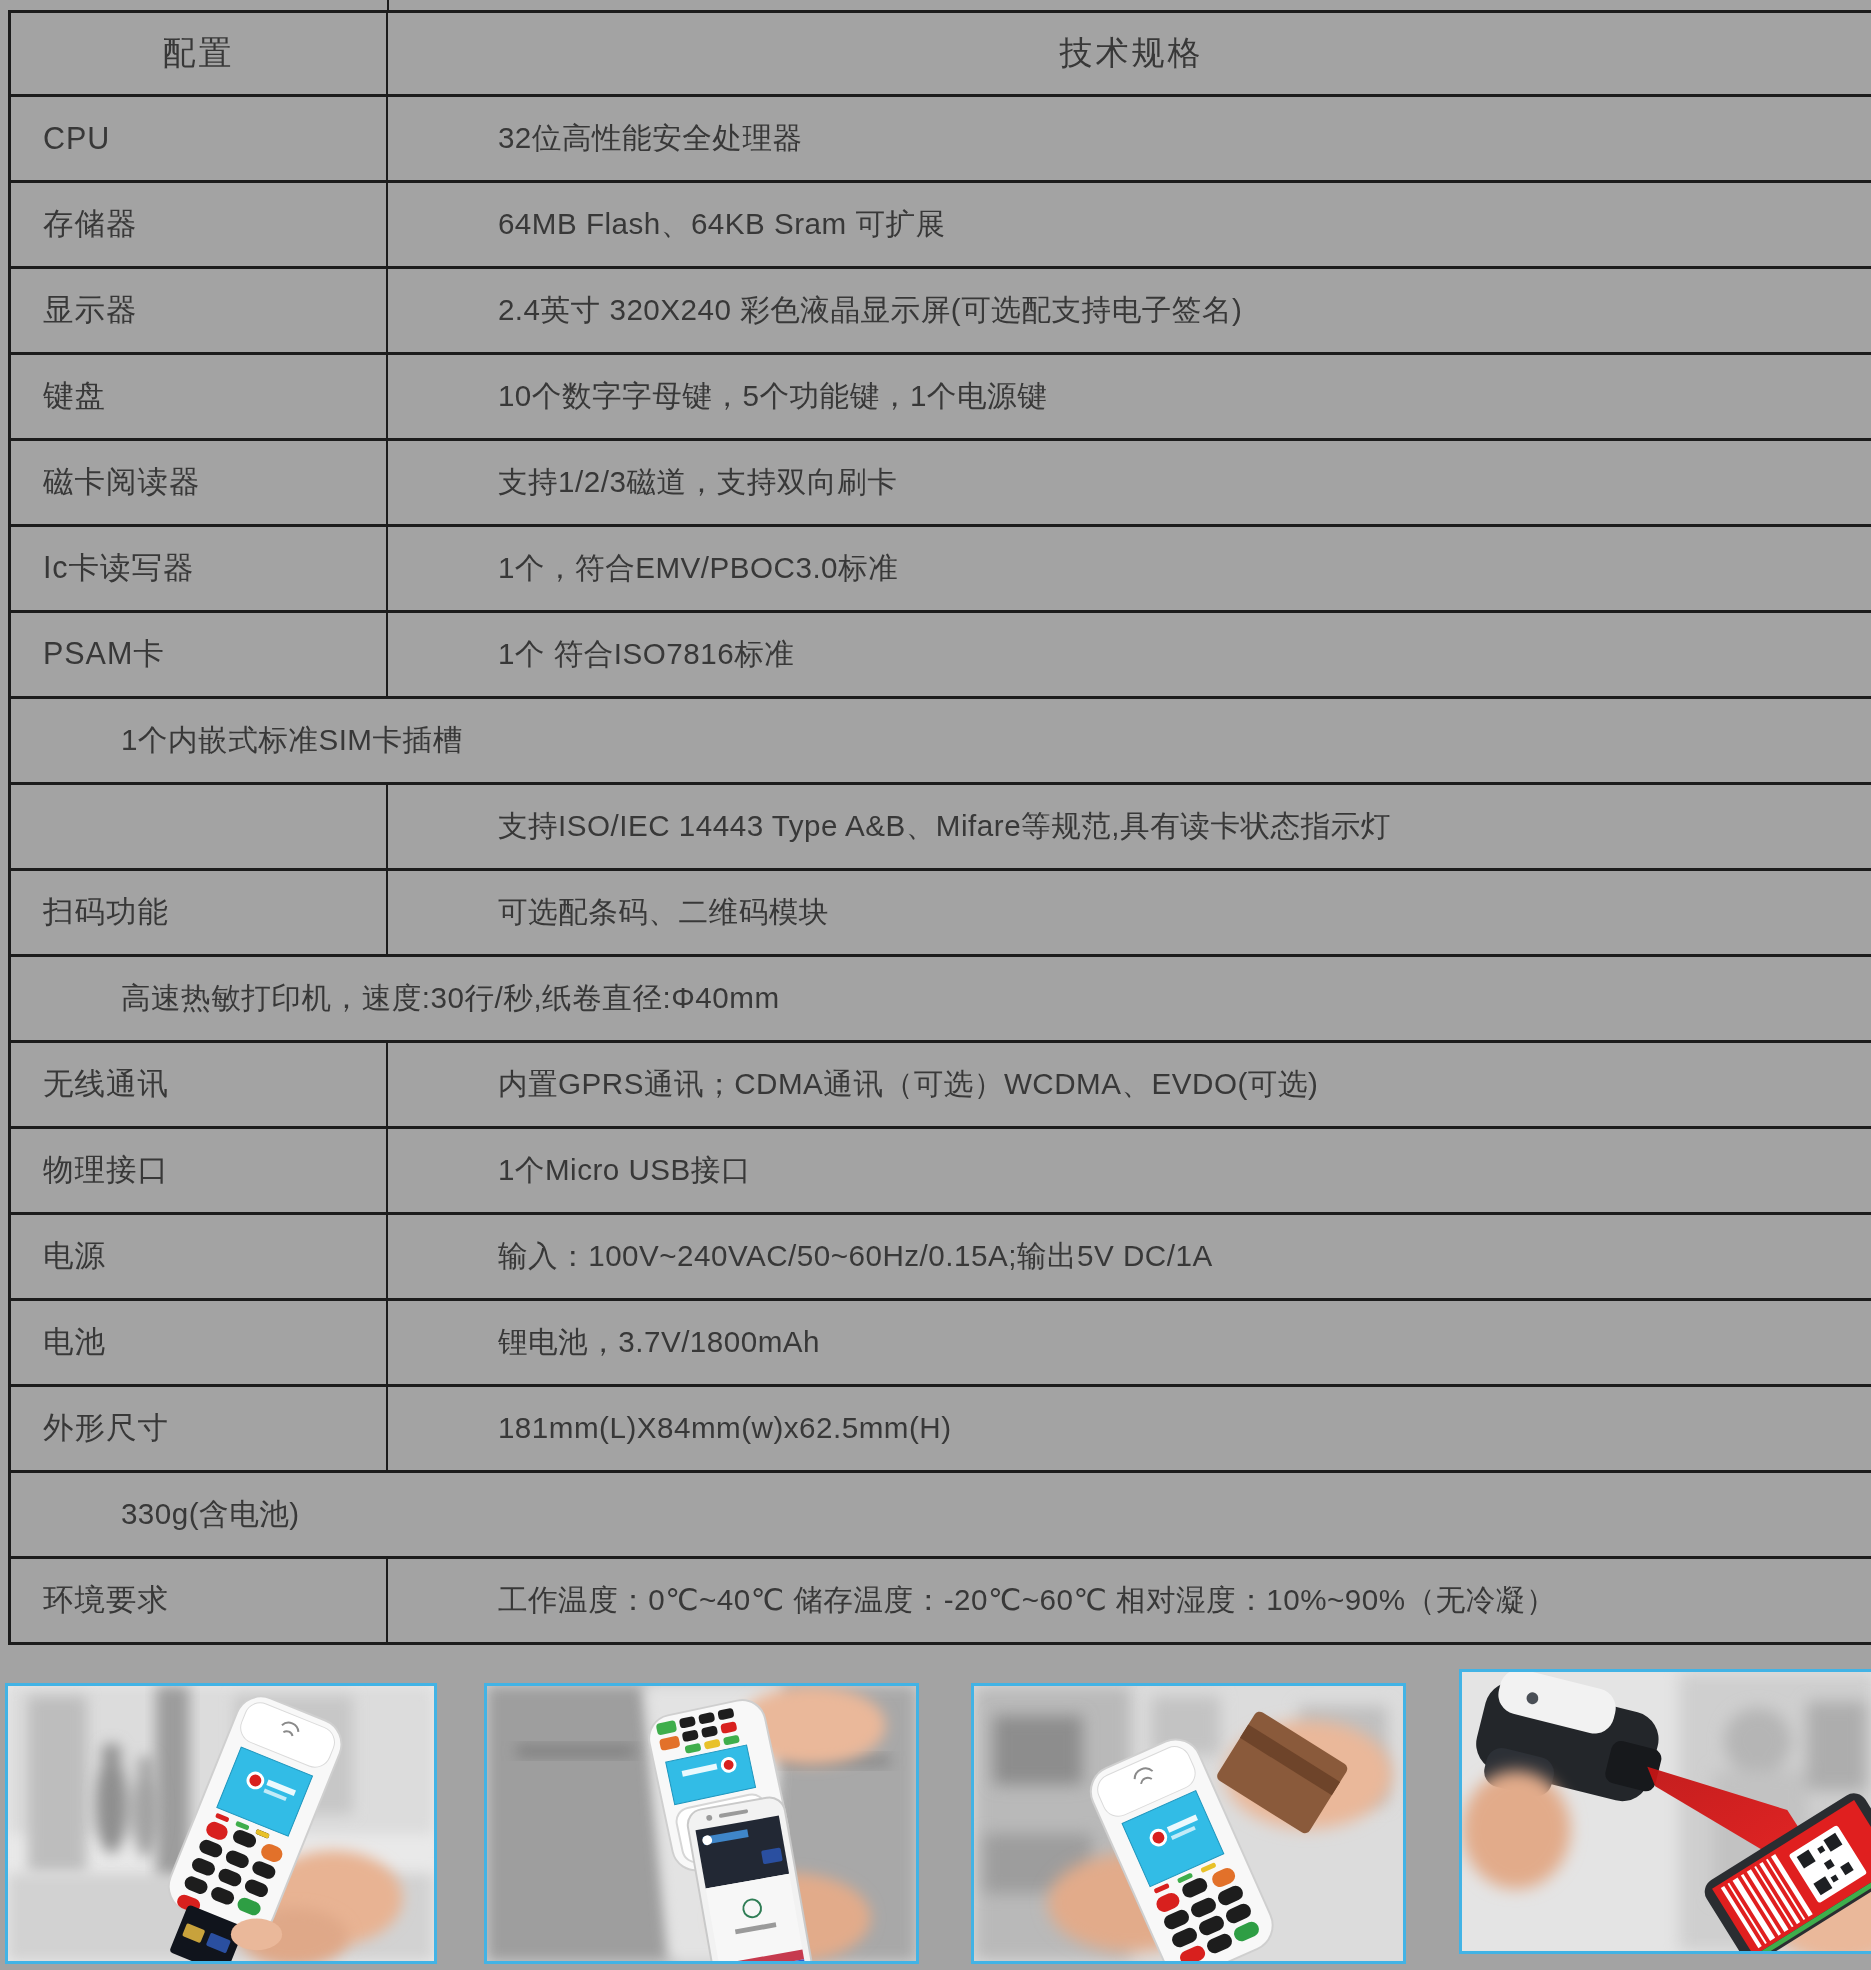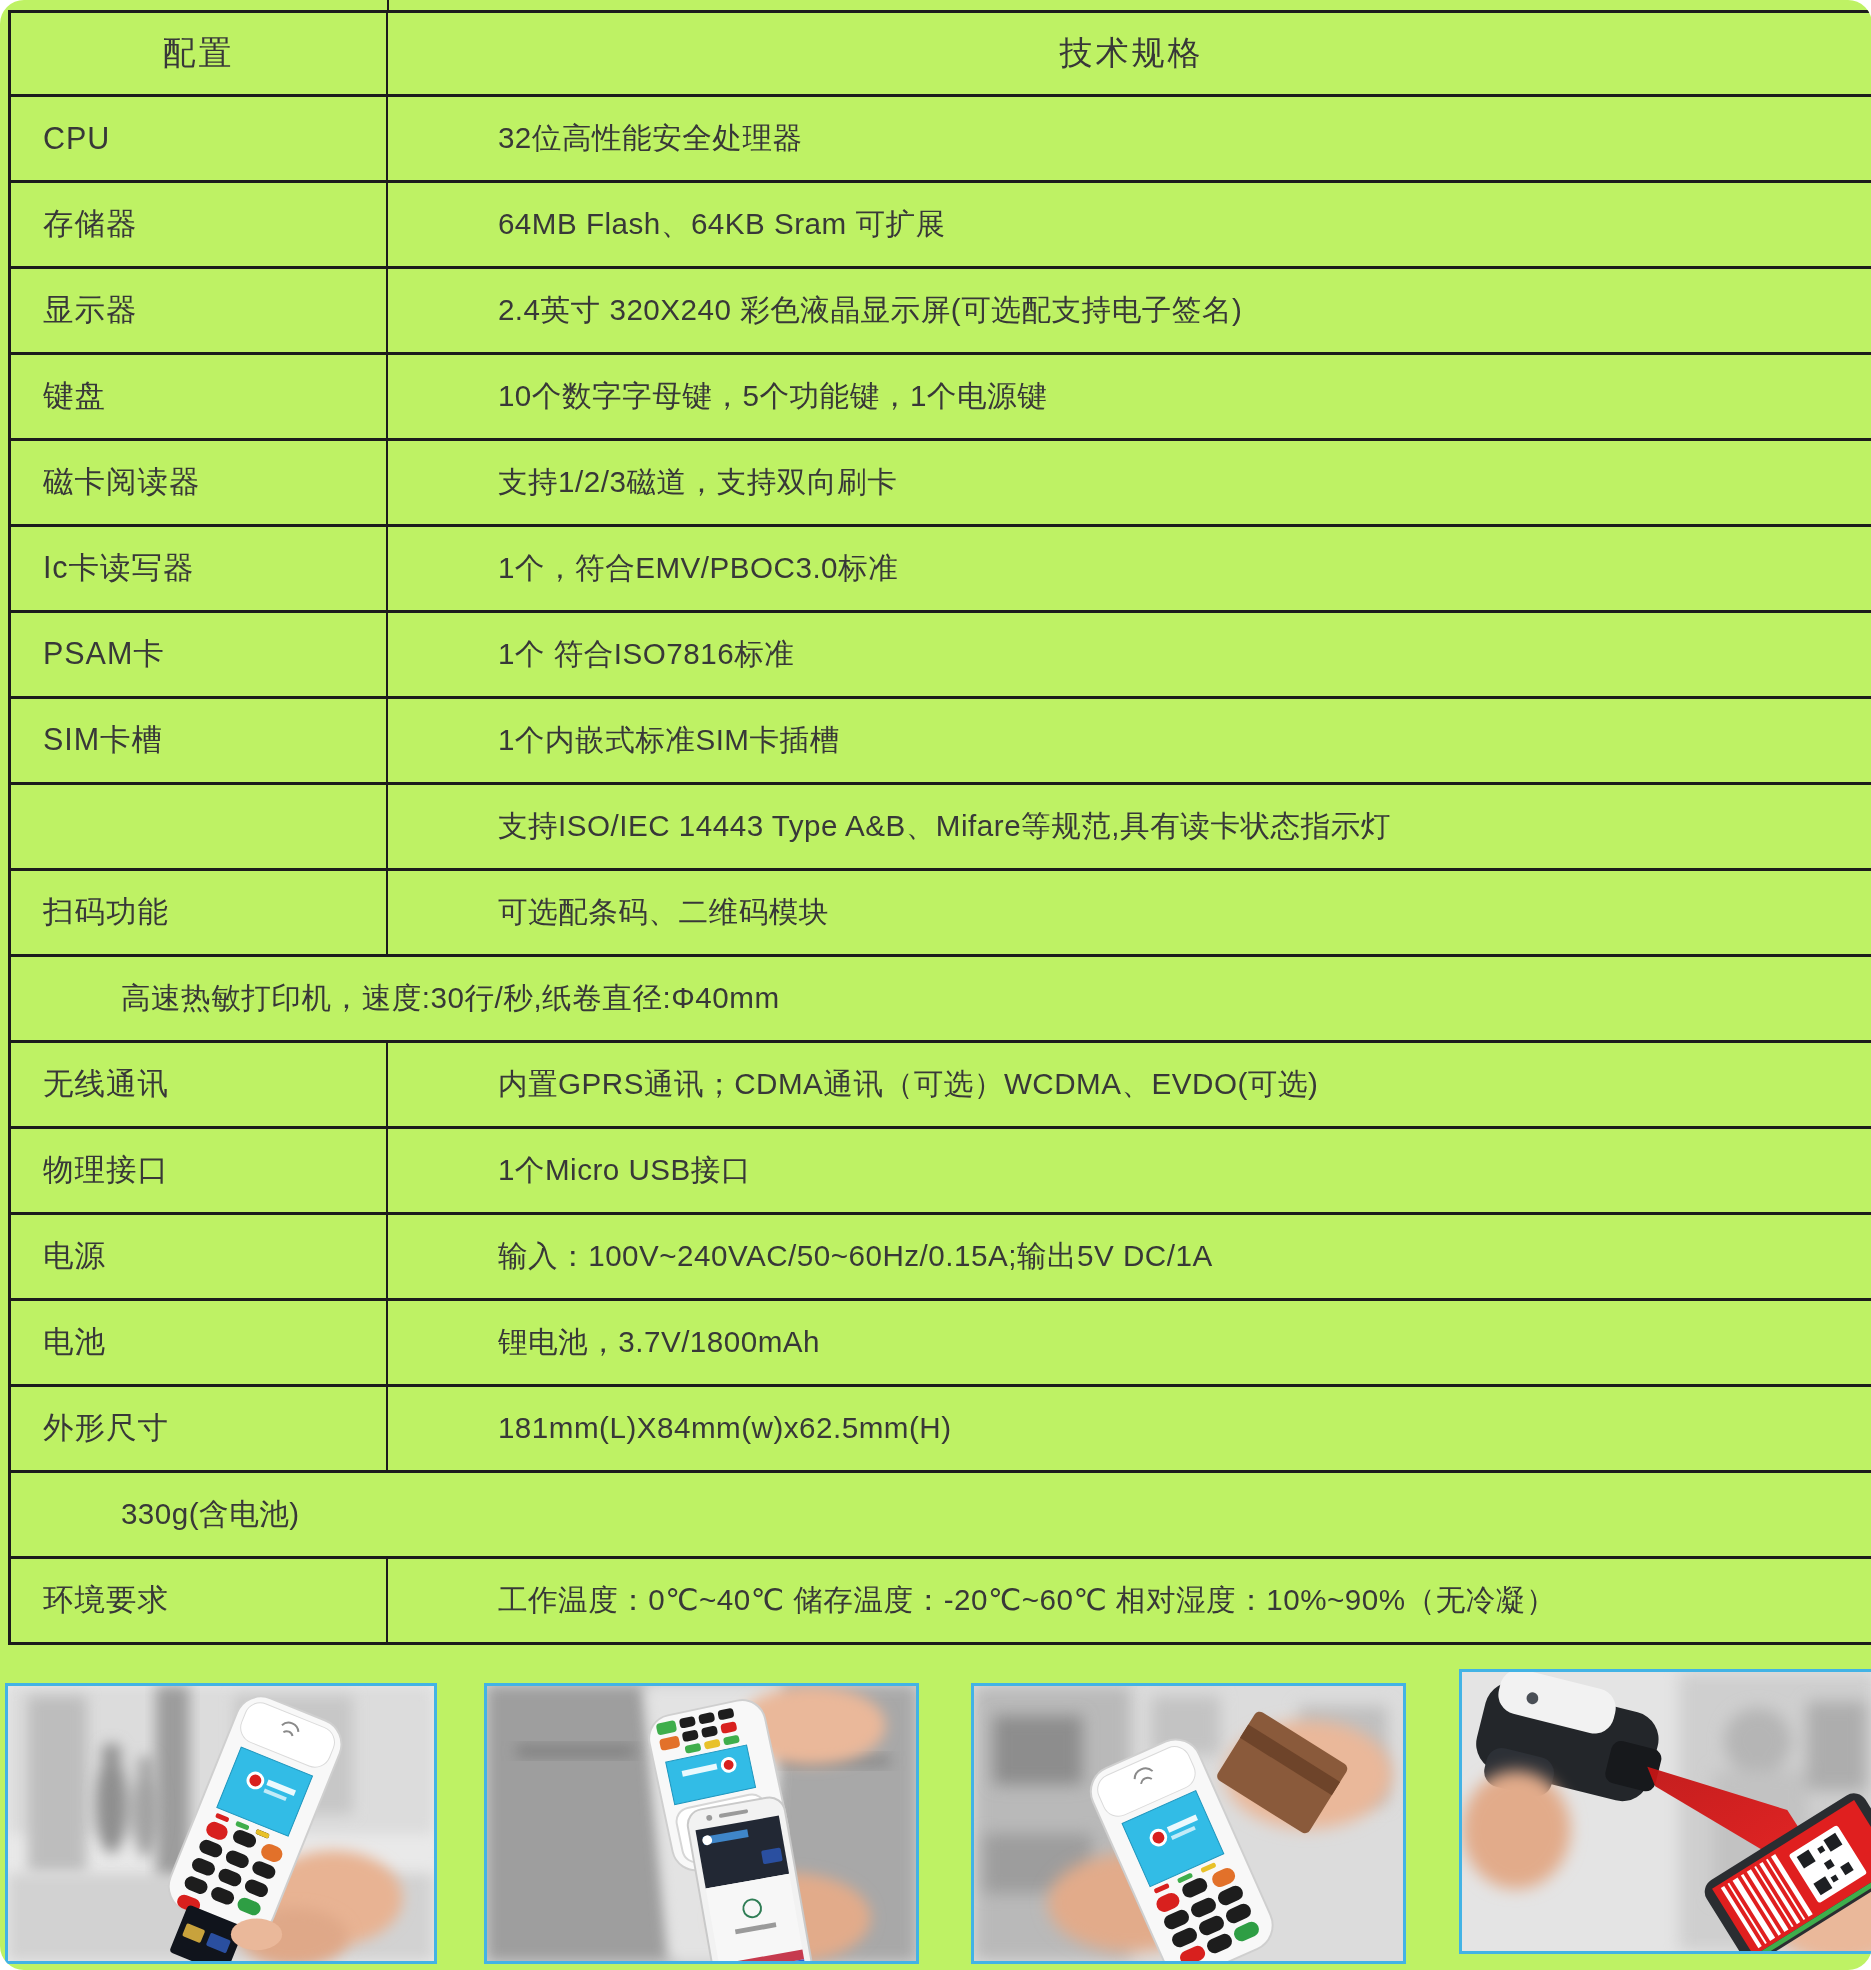--- a/index.html
+++ b/index.html
@@ -1,18 +1,18 @@
 <!DOCTYPE html>
 <html><head>
 <meta charset="utf-8">
 <style>
   html,body{margin:0;padding:0;background:#ffffff;}
   #canvas{
-    position:relative;width:1872px;height:1970px;background:#bef264;overflow:hidden;
-    font-family:"Liberation Sans","DejaVu Sans",sans-serif;color:#383838;border-radius:24px;
+    position:relative;width:1872px;height:1970px;background:#a3a3a3;overflow:hidden;
+    font-family:"Liberation Sans","DejaVu Sans",sans-serif;color:#383838;
   }
   
   .spec-table{position:absolute;left:7.9px;top:9.9px;width:1864px;border-top:3px solid #1c1c1c;border-left:3px solid #1c1c1c;}
   .divider-tick{position:absolute;left:387px;top:0;width:2px;height:12.8px;background:#1c1c1c;}
   .row{display:flex;height:86px;border-bottom:3px solid #1c1c1c;box-sizing:border-box;}
   .cell{display:flex;align-items:center;box-sizing:border-box;}
   .cell.label{width:377px;border-right:2px solid #1c1c1c;padding-left:32px;font-size:30.5px;letter-spacing:1px;}
   .cell.value{flex:1;padding-left:110px;font-size:29.6px;letter-spacing:0.5px;}
   .row.header{height:84px;}
   .row.header .cell{justify-content:center;padding-left:0;font-size:33px;letter-spacing:3px;}
@@ -66,21 +66,20 @@
       <div class="cell label">Ic卡读写器</div>
       <div class="cell value">1个，符合EMV/PBOC3.0标准</div>
     </div>
 
     <div class="row">
       <div class="cell label">PSAM卡</div>
       <div class="cell value">1个   符合ISO7816标准</div>
     </div>
 
     <div class="row">
-      <div class="cell label">SIM卡槽</div>
       <div class="cell value">1个内嵌式标准SIM卡插槽</div>
     </div>
 
     <div class="row">
       <div class="cell label"></div>
       <div class="cell value">支持ISO/IEC 14443 Type A&amp;B、Mifare等规范,具有读卡状态指示灯</div>
     </div>
 
     <div class="row">
       <div class="cell label">扫码功能</div>

